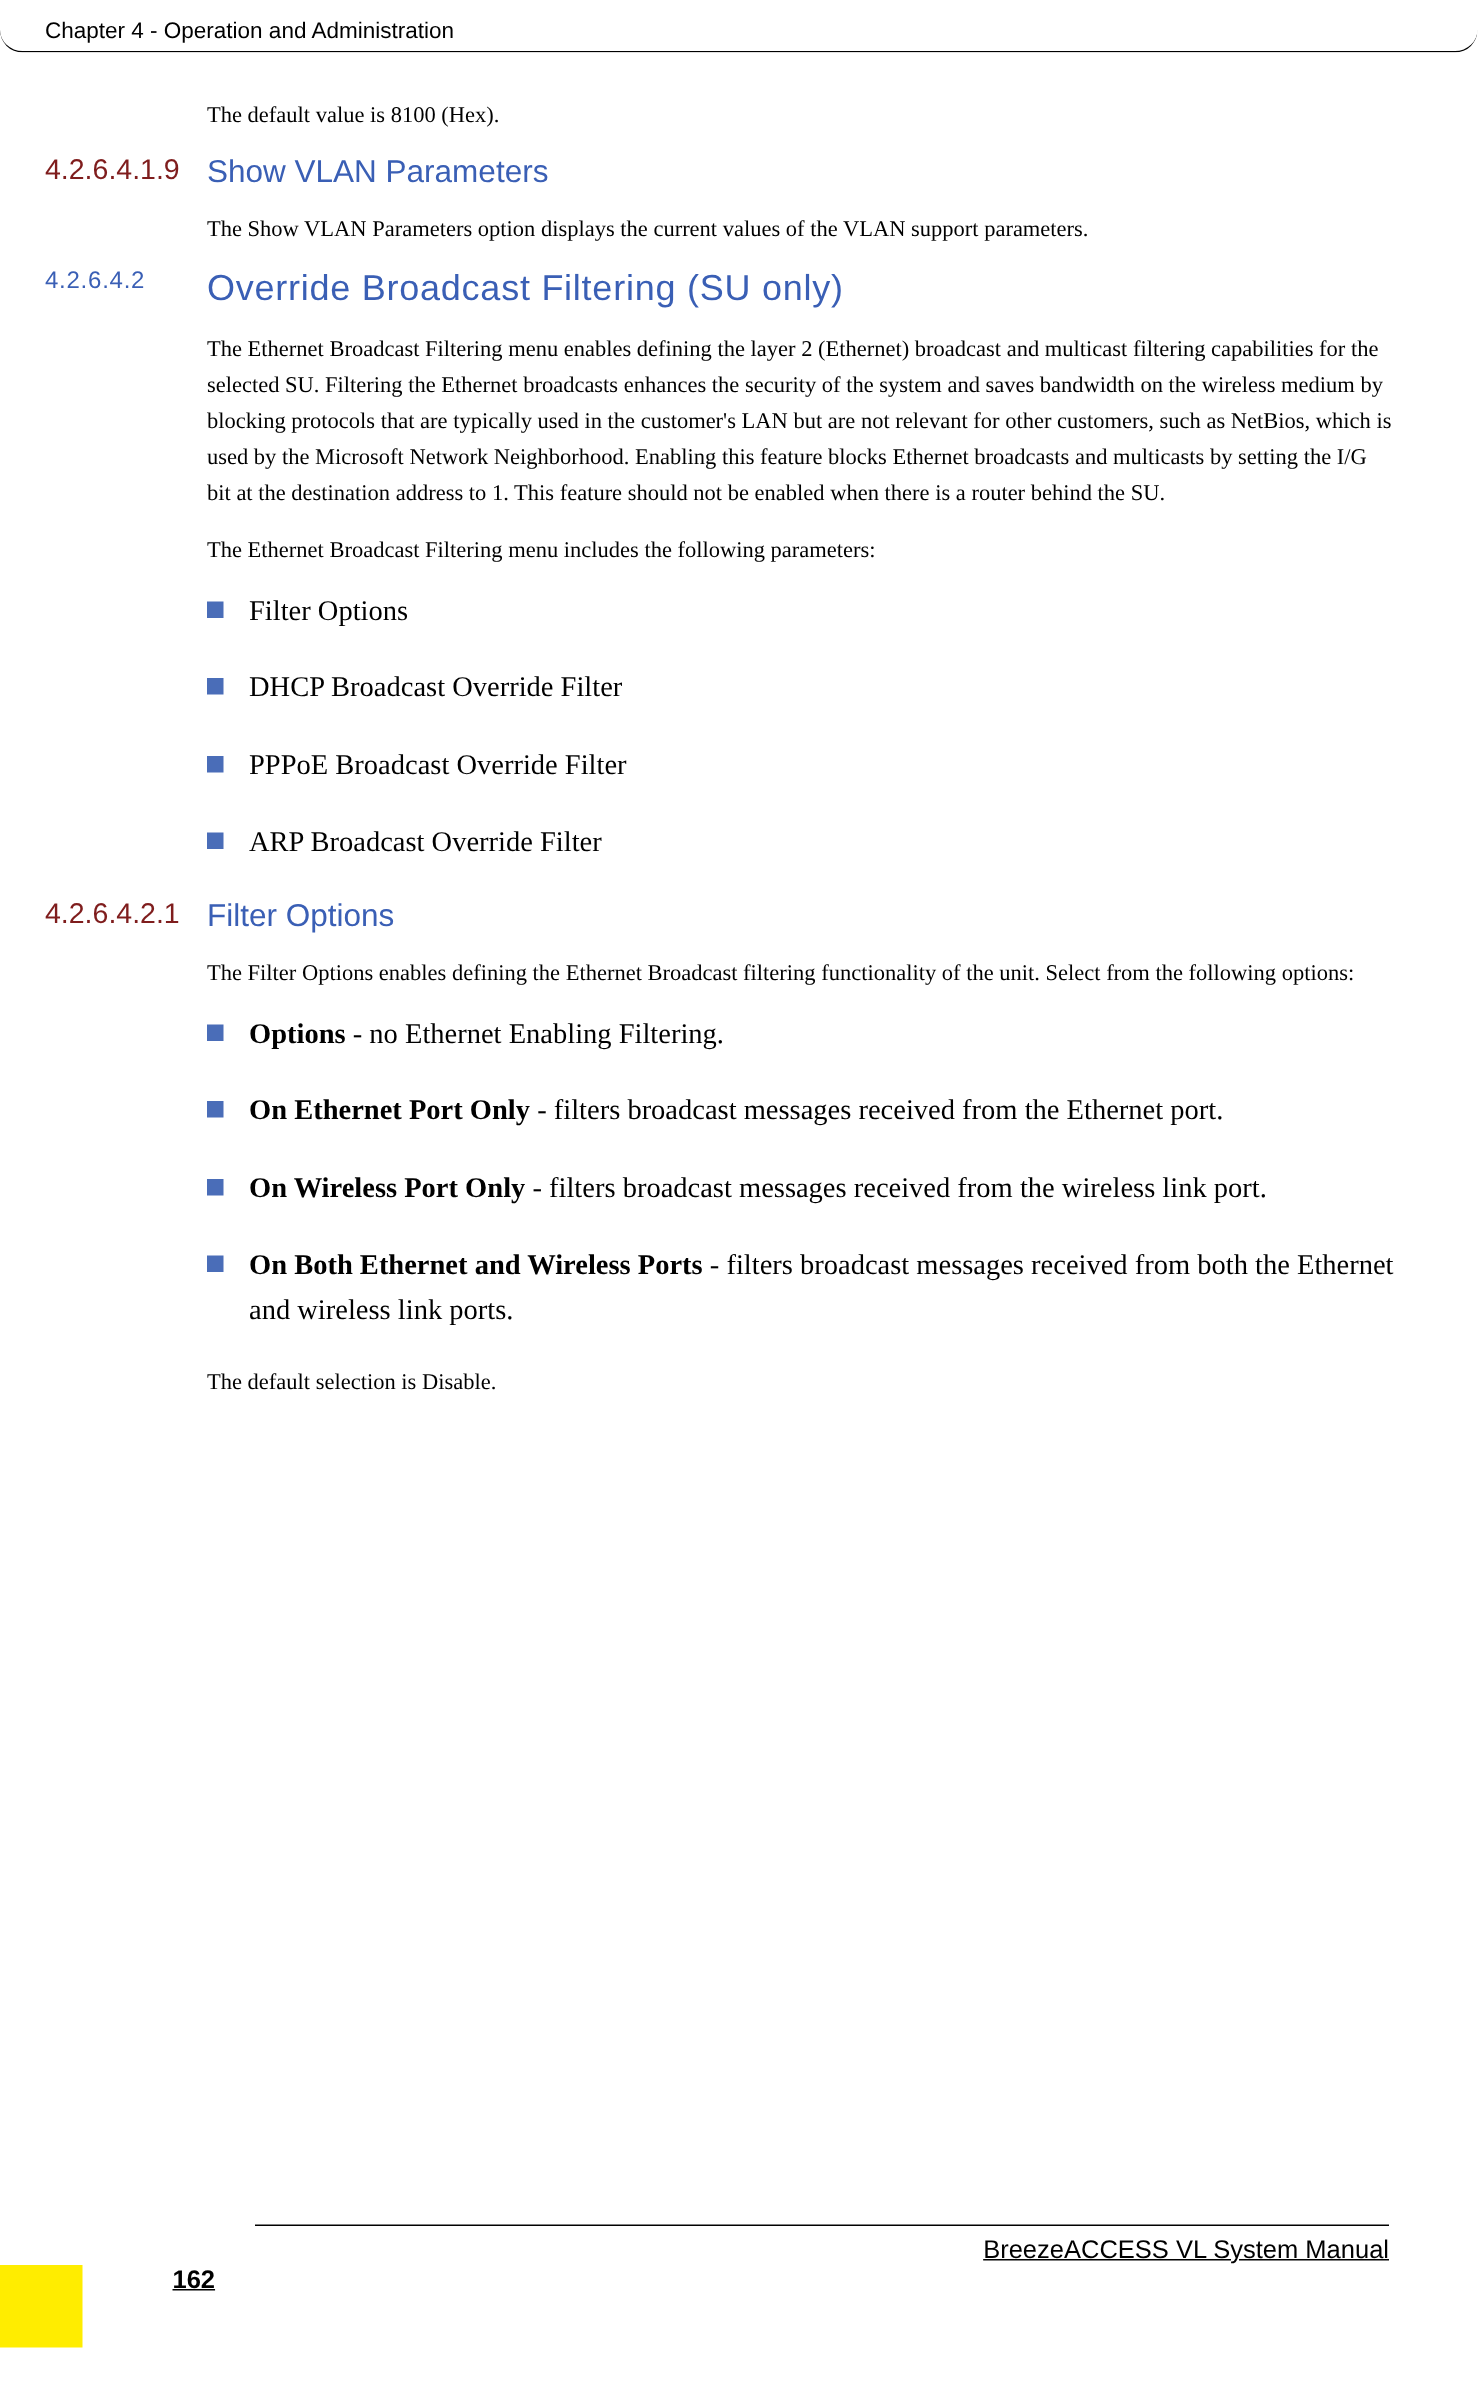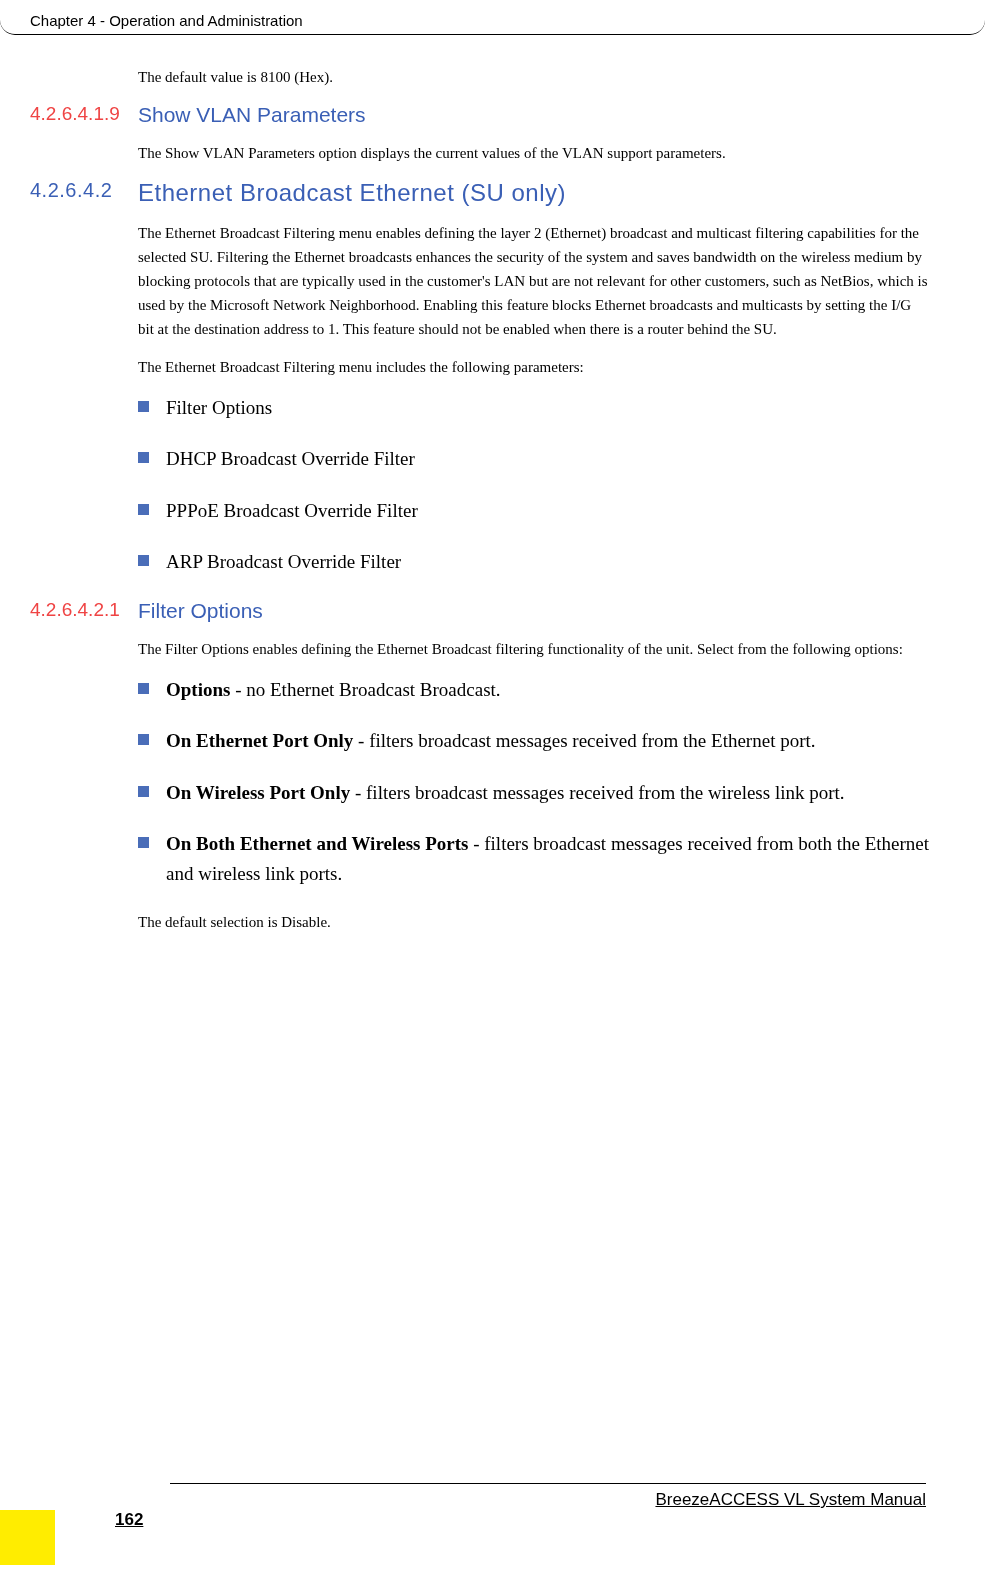--- a/index.html
+++ b/index.html
@@ -33,32 +33,32 @@
     }
     .heading-row {
       display: flex;
       align-items: flex-start;
       margin-bottom: 14px;
       margin-top: 8px;
     }
     .section-num-minor {
       font-family: Arial, sans-serif;
       font-size: 19px;
-      color: #ef4444;
+      color: #7f1d1d;
       width: 108px;
       flex-shrink: 0;
     }
     .section-title-minor {
       font-family: Arial, sans-serif;
       font-size: 21px;
       color: #3a5fb5;
     }
     .section-num-major {
       font-family: Verdana, Arial, sans-serif;
-      font-size: 20px;
+      font-size: 16px;
       color: #3a5fb5;
       width: 108px;
       flex-shrink: 0;
       letter-spacing: 0.5px;
     }
     .section-title-major {
       font-family: Verdana, Arial, sans-serif;
       font-size: 24px;
       color: #3a5fb5;
       letter-spacing: 0.5px;
@@ -135,21 +135,21 @@
 
   <div class="heading-row">
     <span class="section-num-minor">4.2.6.4.1.9</span>
     <span class="section-title-minor">Show VLAN Parameters</span>
   </div>
 
   <p class="body-text">The Show VLAN Parameters option displays the current values of the VLAN support parameters.</p>
 
   <div class="heading-row">
     <span class="section-num-major">4.2.6.4.2</span>
-    <span class="section-title-major">Ethernet Broadcast Ethernet (SU only)</span>
+    <span class="section-title-major">Override Broadcast Filtering (SU only)</span>
   </div>
 
   <p class="body-text">The Ethernet Broadcast Filtering menu enables defining the layer 2 (Ethernet) broadcast and multicast filtering capabilities for the selected SU. Filtering the Ethernet broadcasts enhances the security of the system and saves bandwidth on the wireless medium by blocking protocols that are typically used in the customer's LAN but are not relevant for other customers, such as NetBios, which is used by the Microsoft Network Neighborhood. Enabling this feature blocks Ethernet broadcasts and multicasts by setting the I/G bit at the destination address to 1. This feature should not be enabled when there is a router behind the SU.</p>
   <p class="body-text">The Ethernet Broadcast Filtering menu includes the following parameters:</p>
 
   <div class="bullet-list">
     <div class="bullet-item">
       <div class="bullet-square"></div>
       <div class="bullet-text">Filter Options</div>
     </div>
@@ -170,21 +170,21 @@
   <div class="heading-row">
     <span class="section-num-minor">4.2.6.4.2.1</span>
     <span class="section-title-minor">Filter Options</span>
   </div>
 
   <p class="body-text">The Filter Options enables defining the Ethernet Broadcast filtering functionality of the unit. Select from the following options:</p>
 
   <div class="bullet-list">
     <div class="bullet-item">
       <div class="bullet-square"></div>
-      <div class="bullet-text"><span class="bold">Options</span><span> - no Ethernet Broadcast Broadcast.</span></div>
+      <div class="bullet-text"><span class="bold">Options</span><span> - no Ethernet Enabling Filtering.</span></div>
     </div>
     <div class="bullet-item">
       <div class="bullet-square"></div>
       <div class="bullet-text"><span class="bold">On Ethernet Port Only</span><span> - filters broadcast messages received from the Ethernet port.</span></div>
     </div>
     <div class="bullet-item">
       <div class="bullet-square"></div>
       <div class="bullet-text"><span class="bold">On Wireless Port Only</span><span> - filters broadcast messages received from the wireless link port.</span></div>
     </div>
     <div class="bullet-item">

